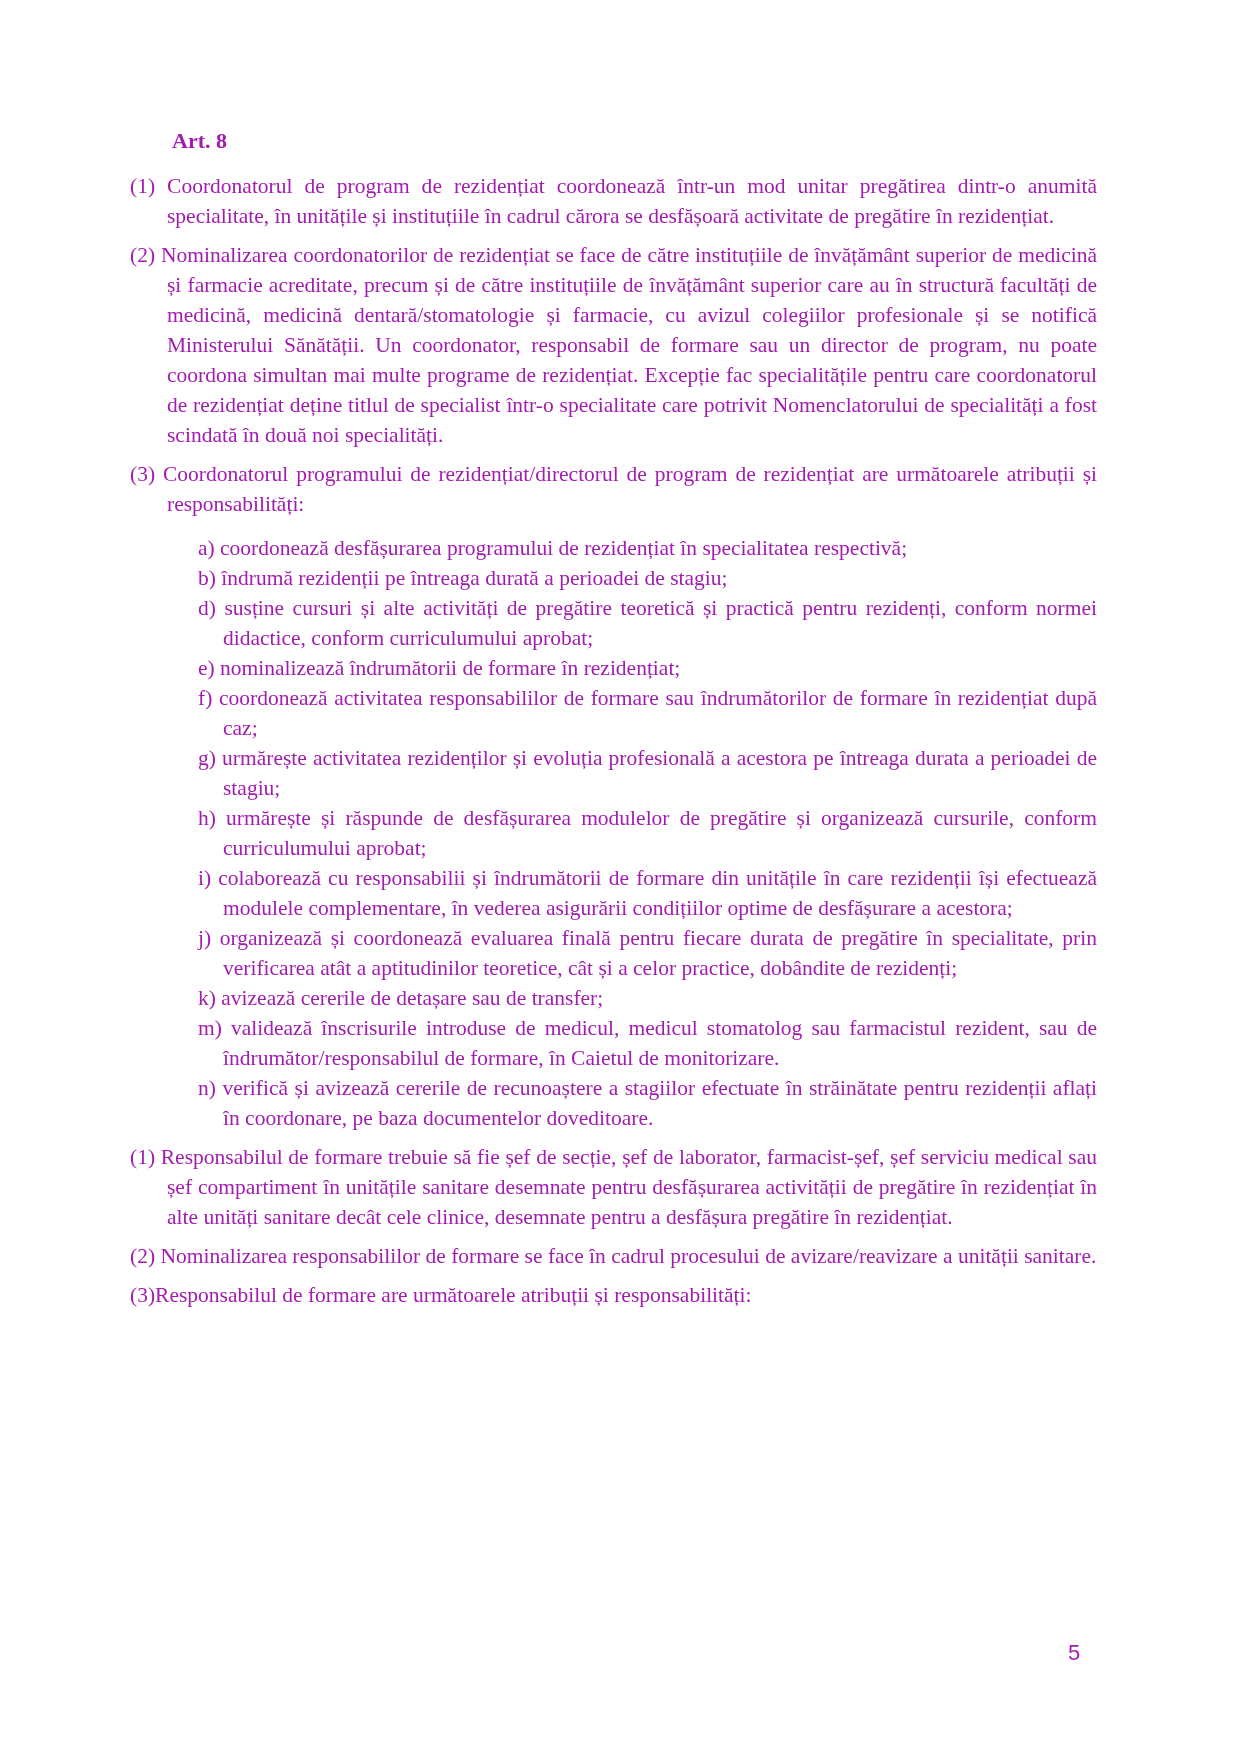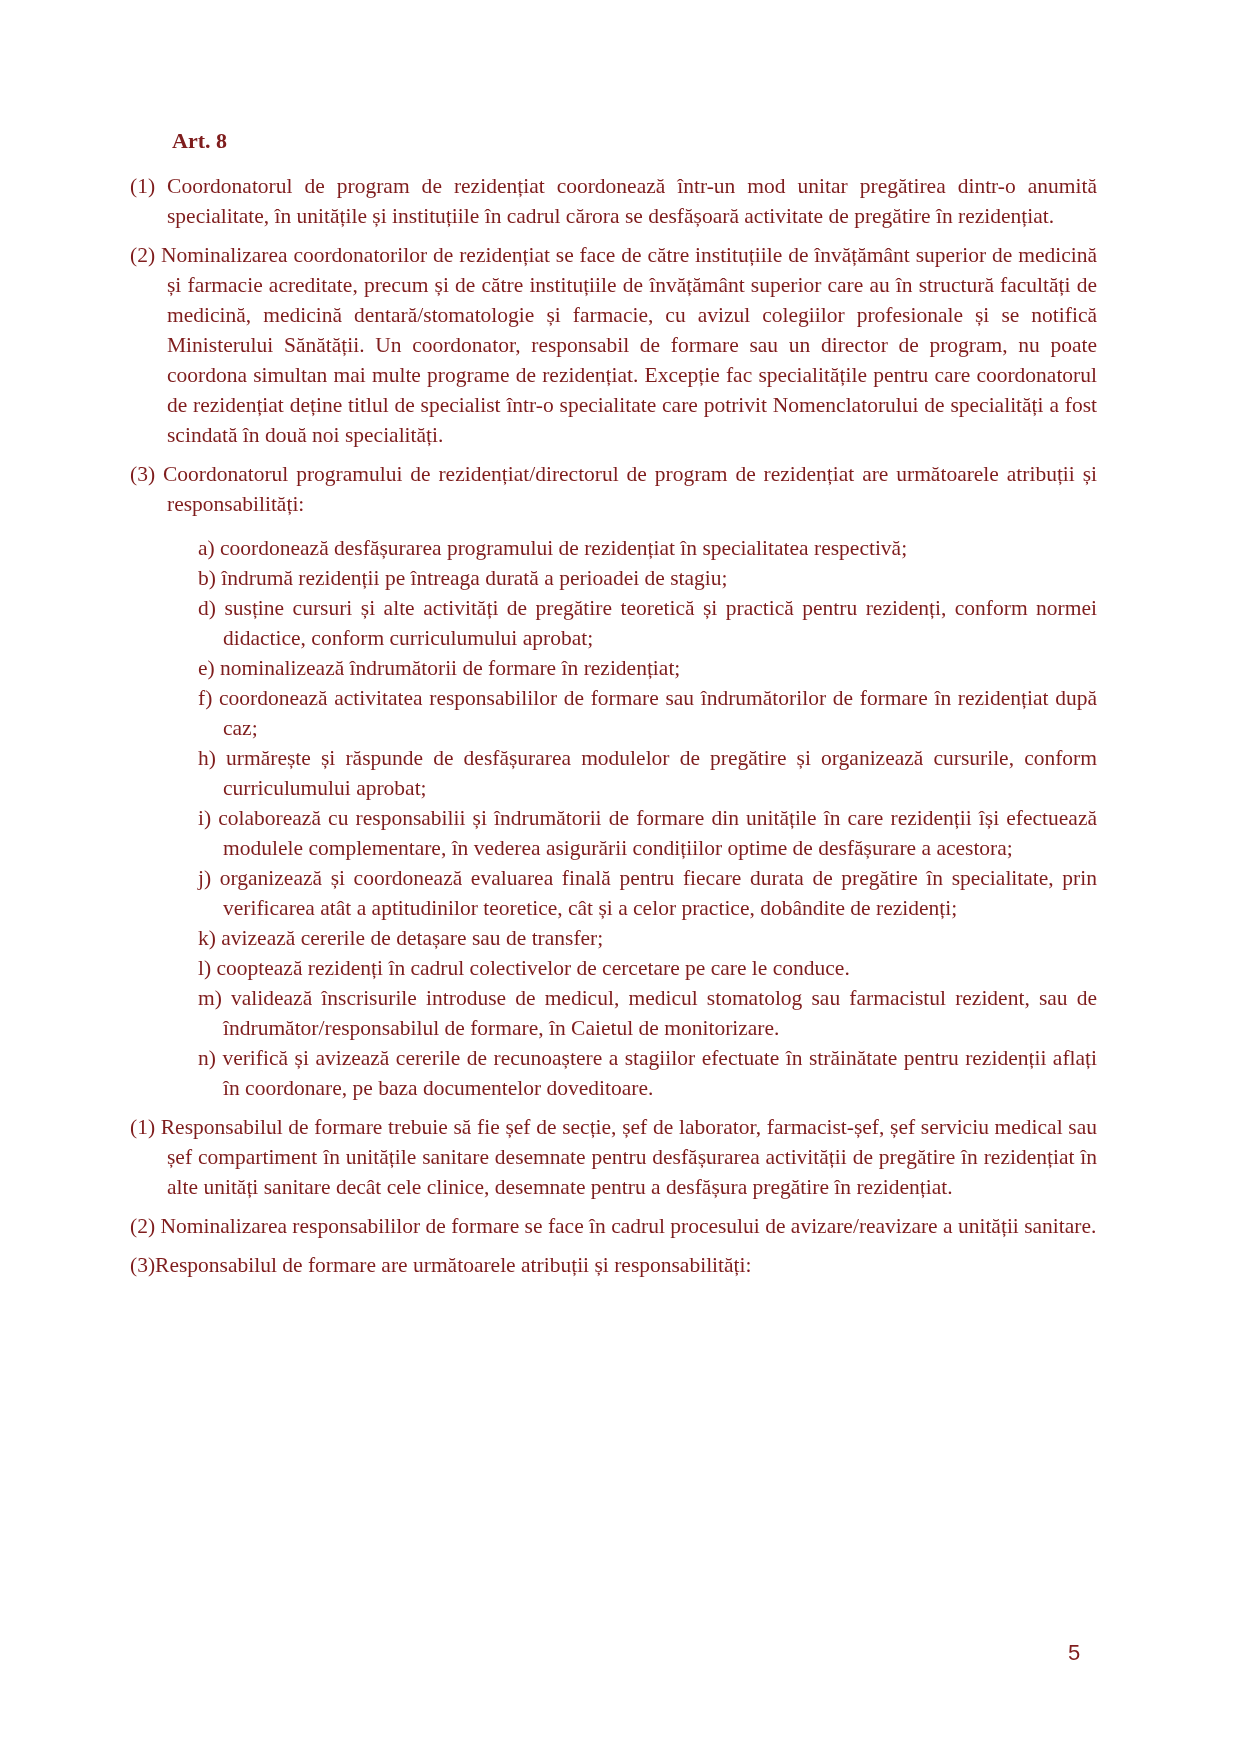--- a/index.html
+++ b/index.html
@@ -1,21 +1,21 @@
 <!DOCTYPE html>
 <html><head>
 <meta charset="utf-8">
 <style>
   html, body { margin: 0; padding: 0; background: #ffffff; }
   .page {
     position: relative;
     width: 1241px;
     height: 1754px;
     background: #ffffff;
-    color: #7f1d1d;
+    color: #a21caf;
     font-family: "Liberation Serif", serif;
     overflow: hidden;
   }
   .content {
     position: absolute;
     left: 130px;
     top: 128px;
     width: 967px;
     font-size: 21.5px;
     line-height: 30px;
@@ -72,30 +72,30 @@
       <div class="item"><span>a)</span>
 <span>coordonează desfășurarea programului de rezidențiat în specialitatea respectivă;</span></div>
       <div class="item"><span>b)</span>
 <span>îndrumă rezidenții pe întreaga durată a perioadei de stagiu;</span></div>
       <div class="item"><span>d)</span>
 <span>susține cursuri și alte activități de pregătire teoretică și practică pentru rezidenți, conform normei didactice, conform curriculumului aprobat;</span></div>
       <div class="item"><span>e)</span>
 <span>nominalizează îndrumătorii de formare în rezidențiat;</span></div>
       <div class="item"><span>f)</span>
 <span>coordonează activitatea responsabililor de formare sau îndrumătorilor de formare în rezidențiat după caz;</span></div>
+      <div class="item"><span>g)</span>
+<span>urmărește activitatea rezidenților și evoluția profesională a acestora pe întreaga durata a perioadei de stagiu;</span></div>
       <div class="item"><span>h)</span>
 <span>urmărește și răspunde de desfășurarea modulelor de pregătire și organizează cursurile, conform curriculumului aprobat;</span></div>
       <div class="item"><span>i)</span>
 <span>colaborează cu responsabilii și îndrumătorii de formare din unitățile în care rezidenții își efectuează modulele complementare, în vederea asigurării condițiilor optime de desfășurare a acestora;</span></div>
       <div class="item"><span>j)</span>
 <span>organizează și coordonează evaluarea finală pentru fiecare durata de pregătire în specialitate, prin verificarea atât a aptitudinilor teoretice, cât și a celor practice, dobândite de rezidenți;</span></div>
       <div class="item"><span>k)</span>
 <span>avizează cererile de detașare sau de transfer;</span></div>
-      <div class="item"><span>l)</span>
-<span>cooptează rezidenți în cadrul colectivelor de cercetare pe care le conduce.</span></div>
       <div class="item"><span>m)</span>
 <span>validează înscrisurile introduse de medicul, medicul stomatolog sau farmacistul rezident, sau de îndrumător/responsabilul de formare, în Caietul de monitorizare.</span></div>
       <div class="item"><span>n)</span>
 <span>verifică și avizează cererile de recunoaștere a stagiilor efectuate în străinătate pentru rezidenții aflați în coordonare, pe baza documentelor doveditoare.</span></div>
     </div>
 
 
     <p class="para"><span>(1)</span>
 <span>Responsabilul de formare trebuie să fie șef de secție, șef de laborator, farmacist-șef, șef serviciu medical sau șef compartiment în unitățile sanitare desemnate pentru desfășurarea activității de pregătire în rezidențiat în alte unități sanitare decât cele clinice, desemnate pentru a desfășura pregătire în rezidențiat.</span></p>
 

